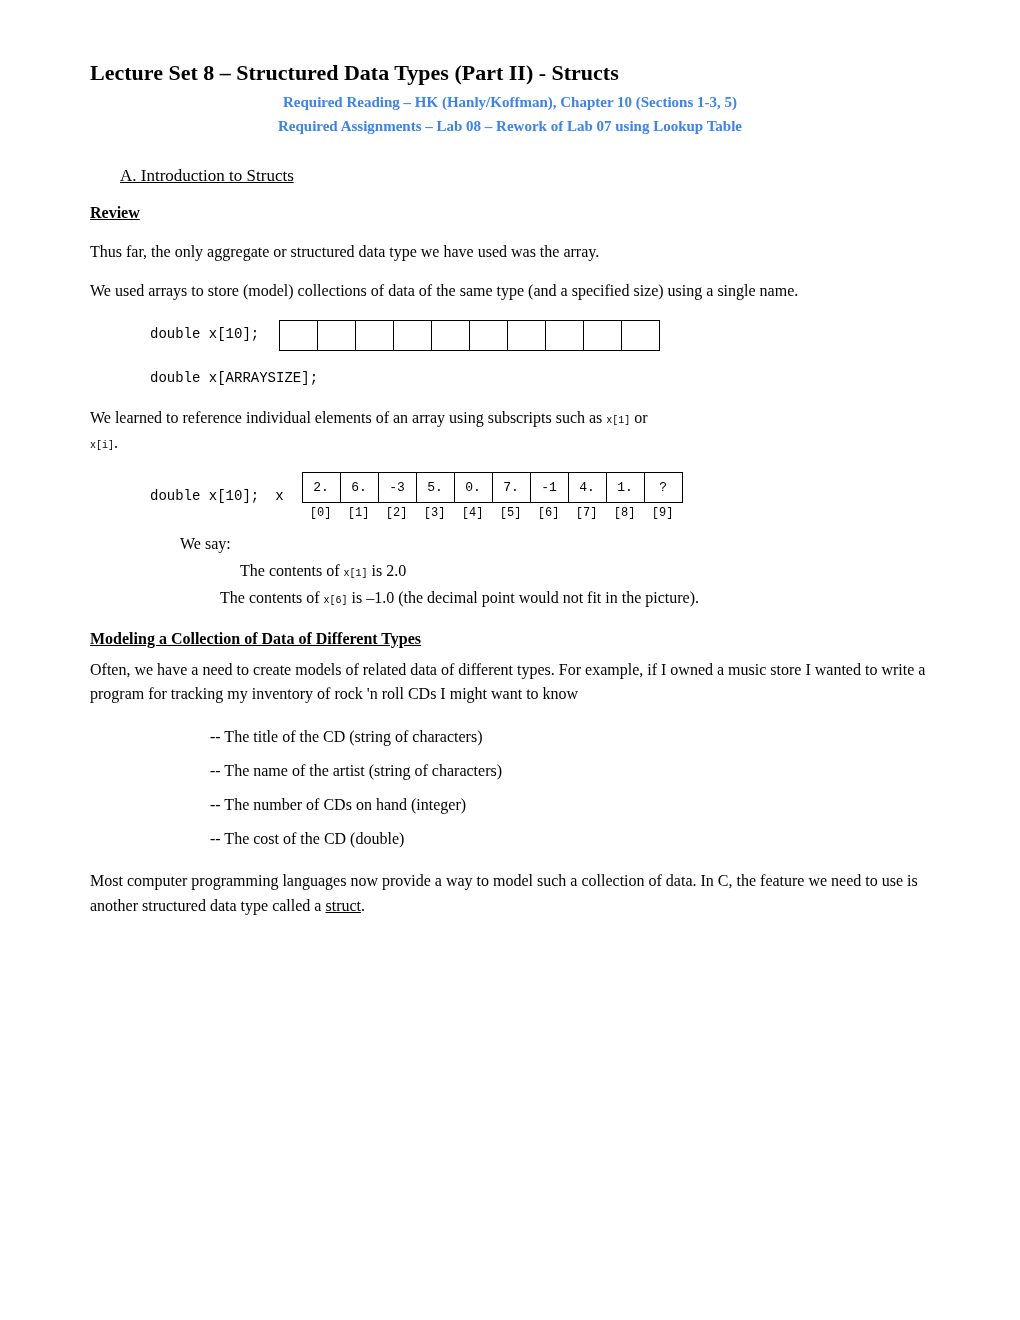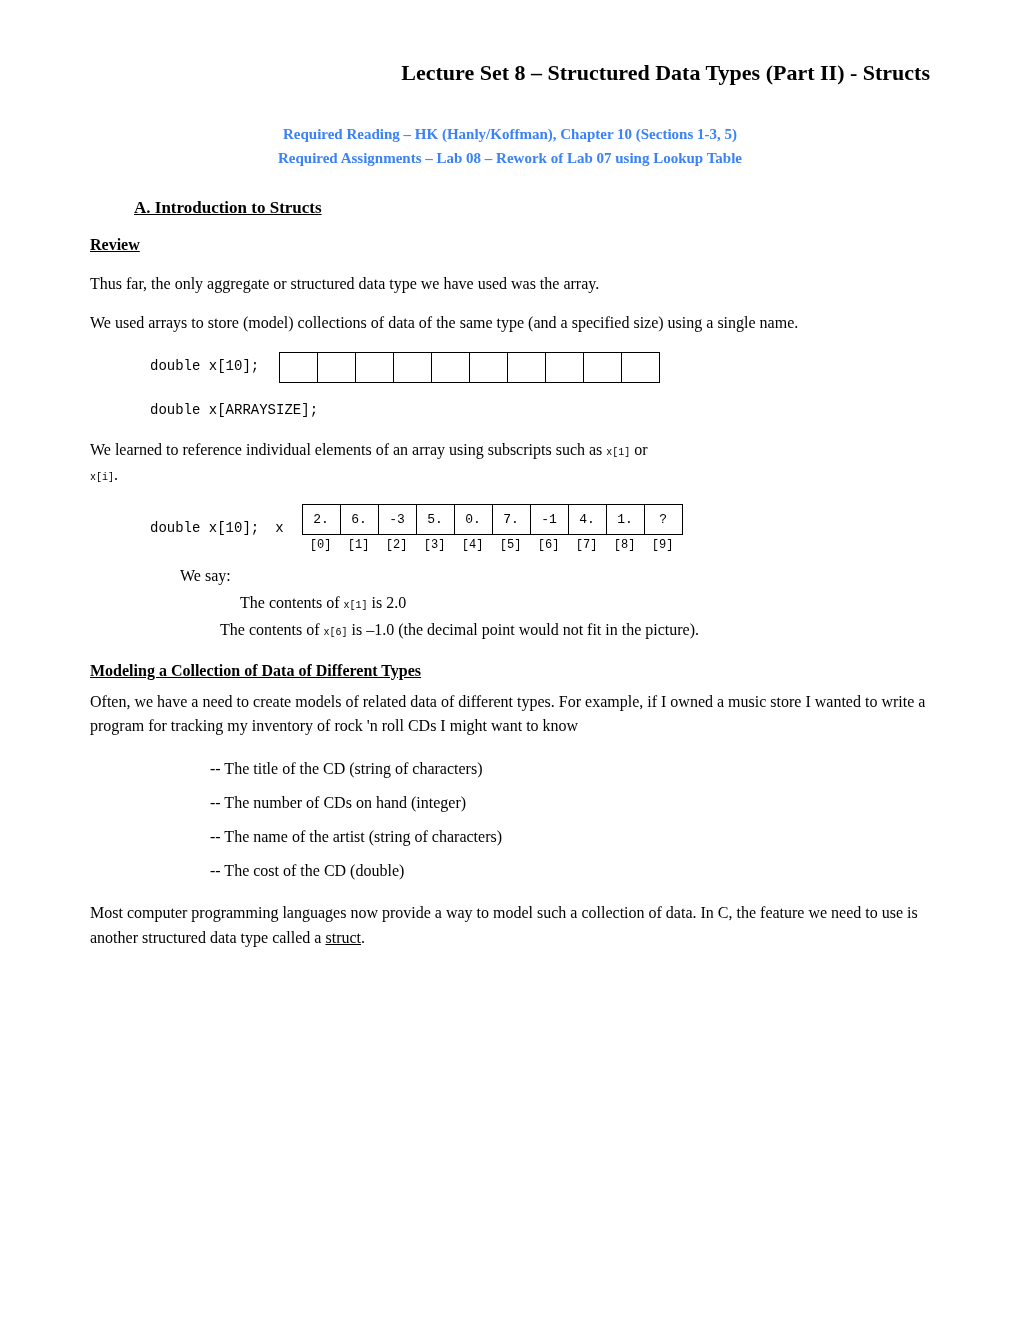--- a/index.html
+++ b/index.html
@@ -12,41 +12,41 @@
       background: #ffffff;
       font-family: "Times New Roman", Times, serif;
       font-size: 16px;
       color: #000000;
       width: 1020px;
       min-height: 1320px;
       padding: 60px 90px;
     }
 
     .page-title {
-      text-align: right;
+      text-align: left;
       font-size: 22px;
       font-weight: bold;
-      margin-bottom: 36px;
+      margin-bottom: 4px;
     }
 
     .required-reading {
       text-align: center;
       color: #3b82f6;
       font-size: 15px;
       font-weight: bold;
       line-height: 1.6;
       margin-bottom: 28px;
     }
 
     .section-heading {
       font-size: 17px;
-      font-weight: bold;
+      font-weight: normal;
       text-decoration: underline;
       margin-bottom: 18px;
-      margin-left: 44px;
+      margin-left: 30px;
     }
 
     .subsection-heading {
       font-size: 16px;
       font-weight: bold;
       text-decoration: underline;
       margin-bottom: 18px;
     }
 
     .paragraph {
@@ -248,21 +248,21 @@
 </div>
 
 <div class="modeling-section">
   <div class="modeling-heading">Modeling a Collection of Data of Different Types</div>
 
   <p class="paragraph">Often, we have a need to create models of related data of different types.  For example, if I owned a music store I wanted to write a program for tracking my inventory of rock 'n roll CDs I might want to know</p>
 
   <div class="bullet-list">
 
   <div class="bullet-item">-- The title of the CD (string of characters)</div>
+      <div class="bullet-item">-- The name of the artist (string of characters)</div>
       <div class="bullet-item">-- The number of CDs on hand (integer)</div>
-      <div class="bullet-item">-- The name of the artist (string of characters)</div>
       <div class="bullet-item">-- The cost of the CD (double)</div>
     </div>
 
   <p class="paragraph">
     <span>Most computer programming languages now provide a way to model such a collection of data.  In C, the feature we need to use is another structured data type called a </span><span class="struct-underline">struct</span><span>.</span>
   </p>
 </div>
 
 </body></html>

